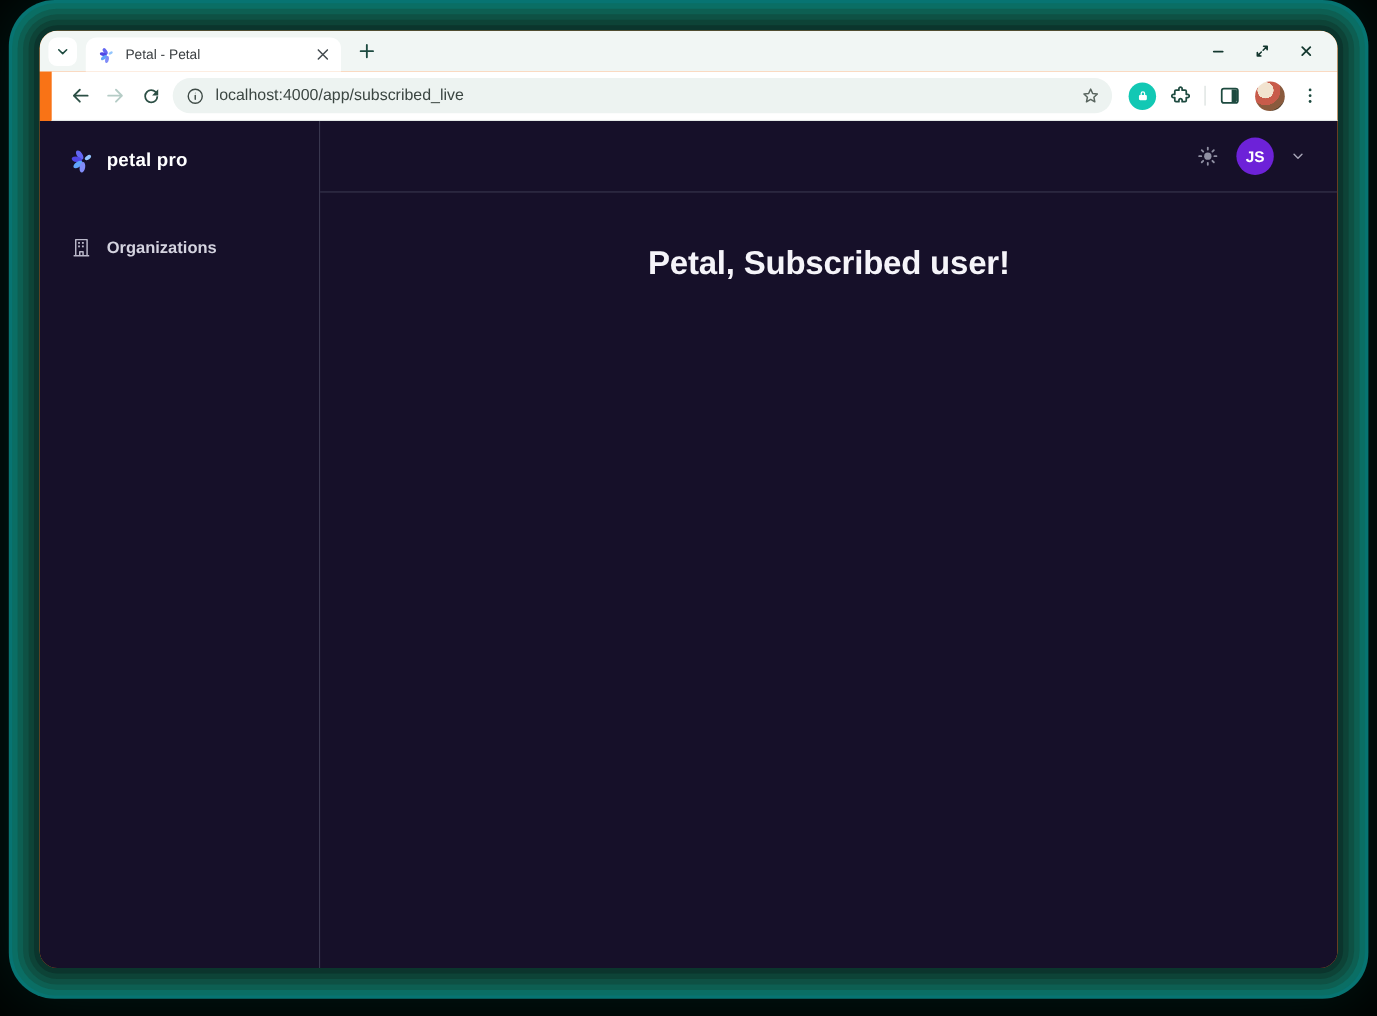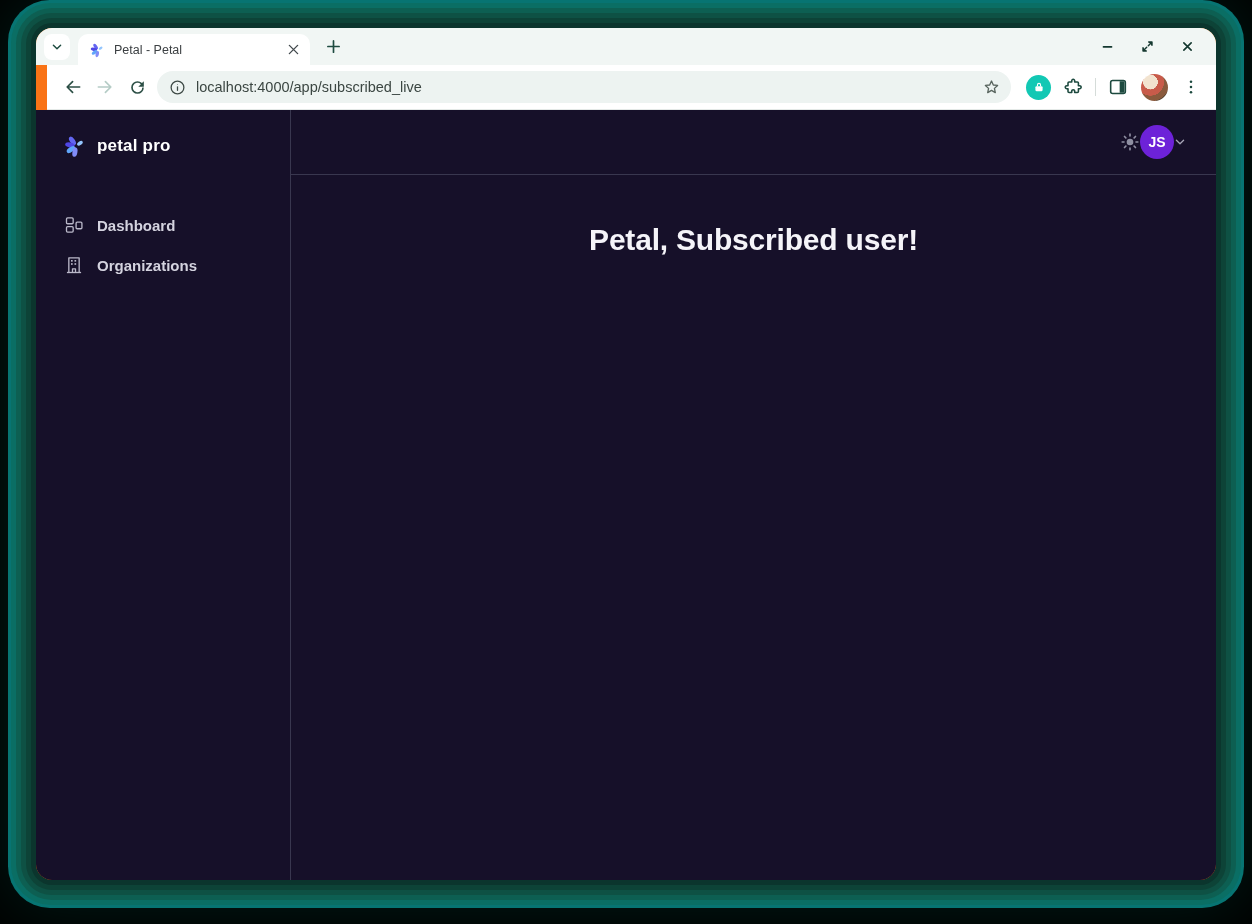--- a/index.html
+++ b/index.html
@@ -54,21 +54,21 @@
   .sidebar { width: 255px; flex: none; border-right: 1px solid #39374f; display: flex; flex-direction: column; }
   .logo { display: flex; align-items: center; gap: 9px; padding: 24px 0 0 28px; }
   .logo-text { font-size: 17px; font-weight: 700; color: #ffffff; letter-spacing: .2px; }
   .nav { margin-top: 48px; display: flex; flex-direction: column; gap: 2px; }
   .nav-item { display: flex; align-items: center; gap: 13px; padding: 9px 28px; color: #d4d3df;
     font-size: 15px; font-weight: 600; cursor: pointer; border-radius: 8px; }
   .nav-item .nav-icon { color: #bab8c9; display: flex; }
 
   .main { flex: 1; display: flex; flex-direction: column; min-width: 0; }
   .main-header { height: 65px; flex: none; border-bottom: 1px solid #39374f; display: flex;
-    align-items: center; justify-content: flex-end; padding-right: 30px; }
+    align-items: center; justify-content: flex-end; gap: 16px; padding-right: 30px; }
   .theme-btn { color: #8f8fa2; display: flex; cursor: pointer; }
   .avatar { width: 34px; height: 34px; border-radius: 50%; background: #6d22d8; color: #ffffff;
     font-weight: 700; font-size: 14px; display: flex; align-items: center; justify-content: center; cursor: pointer; }
   .avatar-chevron { color: #a5a3b5; display: flex; cursor: pointer; }
   .content { flex: 1; padding-top: 48px; text-align: center; }
   .greeting { font-size: 30px; font-weight: 700; color: #f5f4f9; letter-spacing: -0.2px; }
 
   svg { display: block; }
 </style>
 </head>
@@ -226,30 +226,20 @@
               <ellipse cx="12" cy="5.8" rx="2.5" ry="4.8" fill="#60a5fa" transform="rotate(-125 12 12)"></ellipse>
               <ellipse cx="12" cy="5.8" rx="2.5" ry="4.8" fill="#818cf8" transform="rotate(-170 12 12)"></ellipse>
               <ellipse cx="12" cy="7.2" rx="1.8" ry="3.2" fill="#93c5fd" transform="rotate(55 12 12)"></ellipse>
             </g>
           </svg>
         </span>
         <span class="logo-text">petal pro</span>
       </div>
 
       <div class="nav">
-        <div class="nav-item">
-          <span class="nav-icon">
-            <svg width="20" height="20" viewBox="0 0 24 24" fill="none" stroke="currentColor" stroke-width="1.6" stroke-linejoin="round">
-              <rect x="3" y="3.5" width="8" height="7" rx="1.3"></rect>
-              <rect x="3" y="14" width="8" height="6.5" rx="1.3"></rect>
-              <rect x="14.5" y="8.5" width="7" height="8" rx="1.3"></rect>
-            </svg>
-          </span>
-          <span>Dashboard</span>
-        </div>
         <div class="nav-item">
           <span class="nav-icon">
             <svg width="20" height="20" viewBox="0 0 24 24" fill="none" stroke="currentColor" stroke-width="1.6" stroke-linejoin="round">
               <path d="M3.5 21h17"></path>
               <path d="M5.8 21V3.4h12.4V21"></path>
               <rect x="8.4" y="6" width="2" height="2" fill="currentColor" stroke="none"></rect>
               <rect x="12.6" y="6" width="2" height="2" fill="currentColor" stroke="none"></rect>
               <rect x="8.4" y="9.8" width="2" height="2" fill="currentColor" stroke="none"></rect>
               <rect x="12.6" y="9.8" width="2" height="2" fill="currentColor" stroke="none"></rect>
               <path d="M10.2 21v-4.4h3.6V21"></path>

